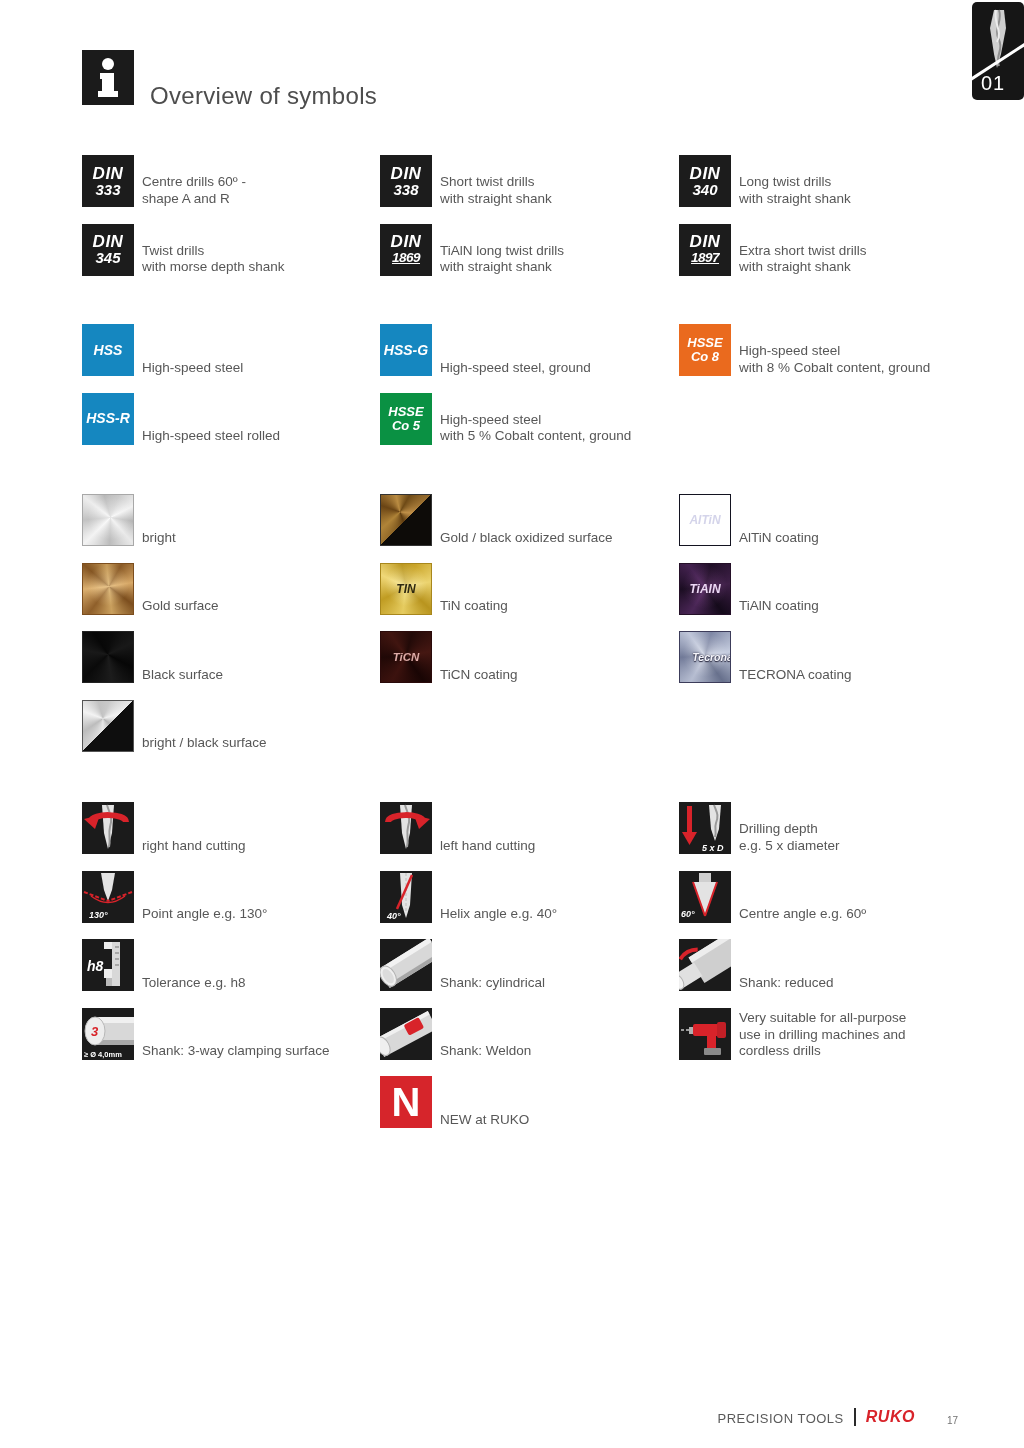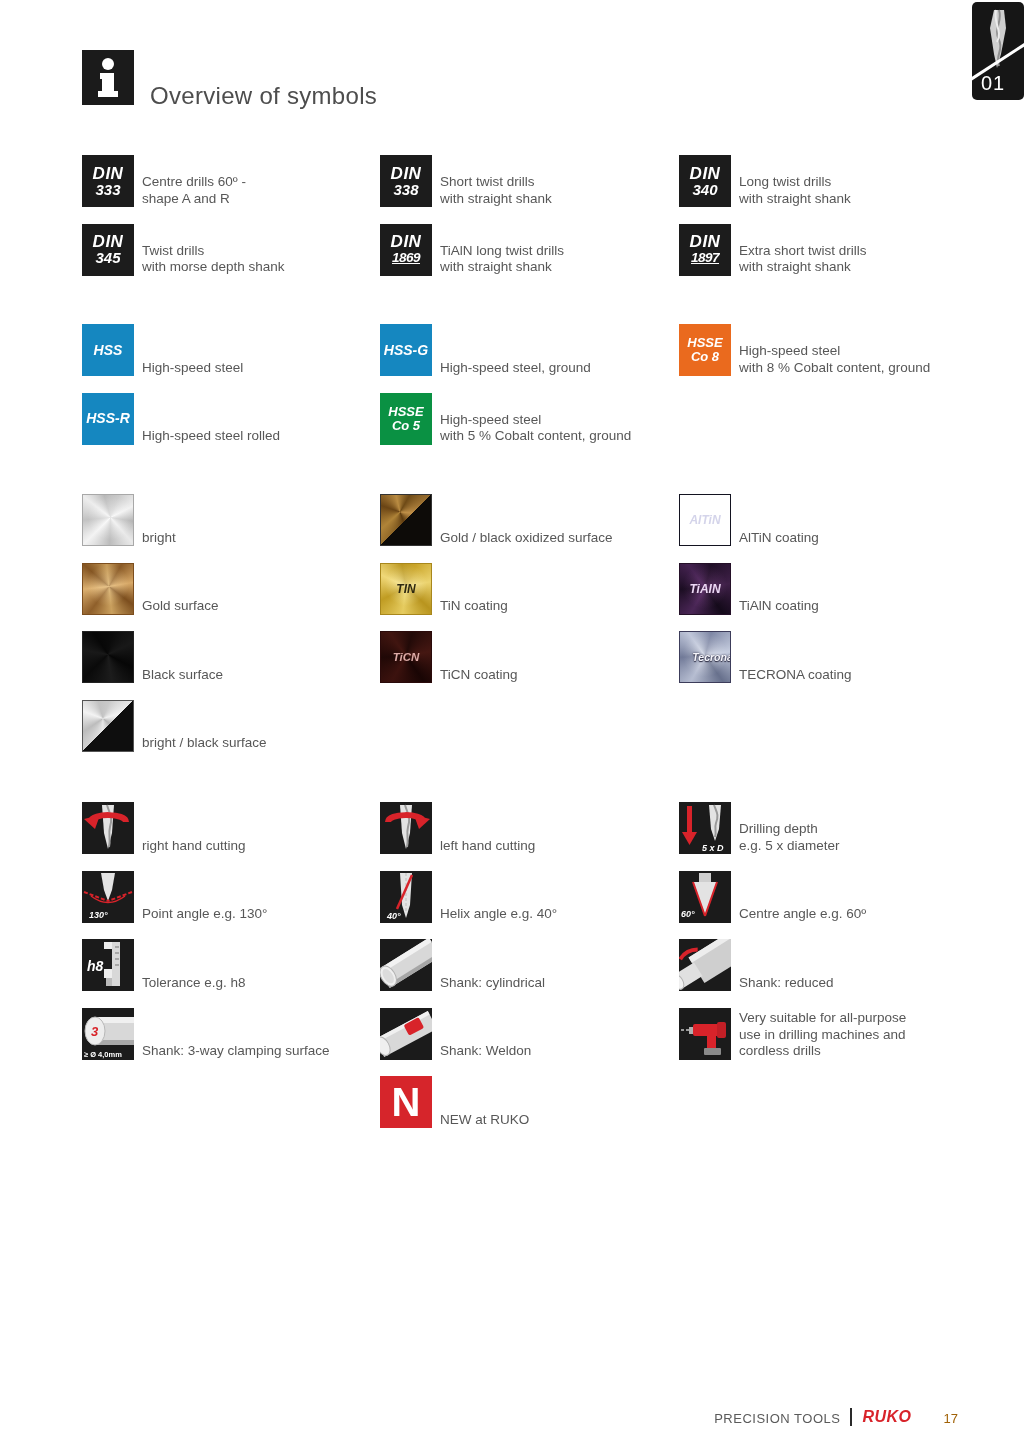--- a/index.html
+++ b/index.html
@@ -67,21 +67,21 @@
   .surface-altin .surf-label{color:#d4d4ea;font-size:12px;}
   .surface-tecrona{border:1px solid #3c3c5a;background:
      radial-gradient(circle at 50% 45%,rgba(255,255,255,.35),rgba(255,255,255,0) 60%),
      conic-gradient(from 15deg at 50% 48%,#7d86a4,#c6cddf 18%,#67708c 36%,#b6bdd1 54%,#717a98 70%,#c0c7da 86%,#7d86a4); padding-left: 15px;}
   .surface-tecrona .surf-label{color:#f6f6fc;font-size:10.5px;text-shadow:0 0 2px #2a2a40,0 1px 1px #2a2a40;}
   
   #footer{position:absolute;top:1408px;right:66px;display:flex;align-items:flex-end;gap:10px;}
   #footer .ft-title{font-size:13px;color:#5a5a5a;letter-spacing:.5px;}
   #footer .ft-bar{width:2px;height:18px;background:#2a2a2a;}
   #footer .ft-brand{font-size:16px;font-weight:800;font-style:italic;color:#d8232a;letter-spacing:.5px;}
-  #footer .ft-page{font-size:13px;color:#a16207;margin-left:22px;}
+  #footer .ft-page{font-size:10px;color:#737373;margin-left:22px;}
 </style>
 </head>
 <body>
 
 <div id="page">
 
   <div id="info-box">
     <svg width="30" height="42" viewBox="0 0 30 42">
       <circle cx="15" cy="7" r="6" fill="#fff"></circle>
       <path d="M7 16 h14 v18 h4 v6 H5 v-6 h4 v-12 H7 z" fill="#fff"></path>

